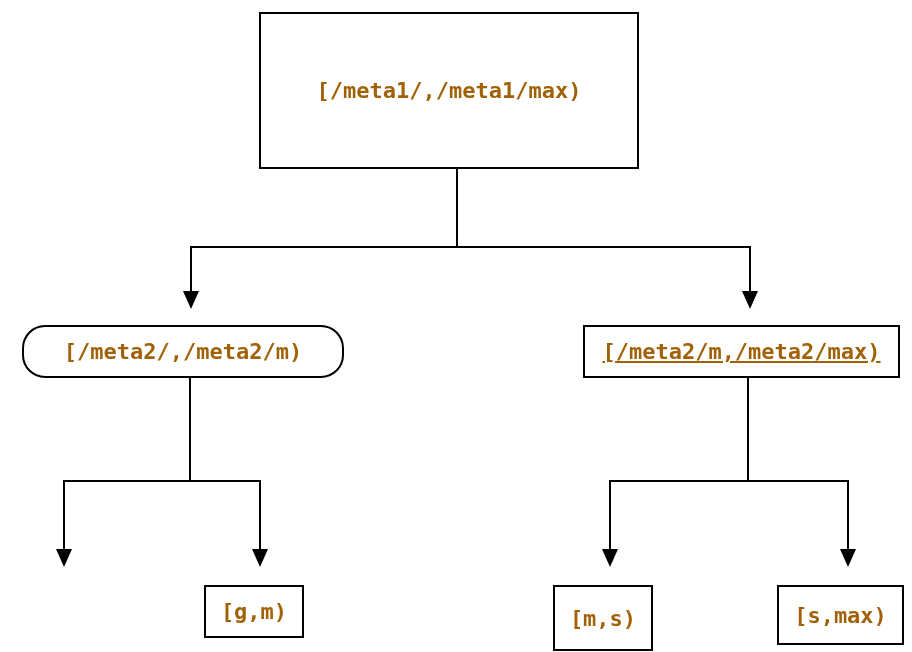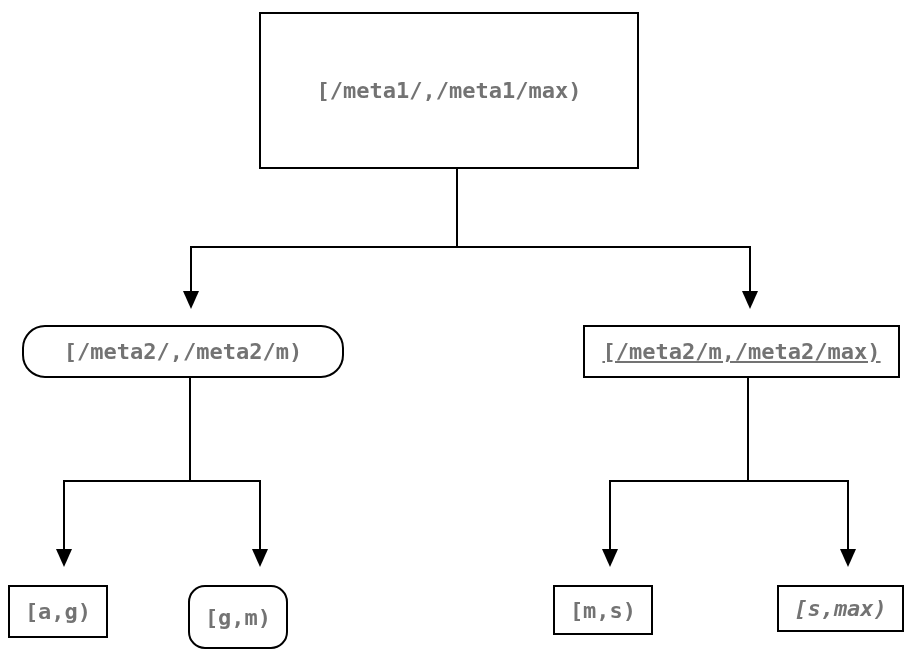--- a/index.html
+++ b/index.html
@@ -25,30 +25,30 @@
     position: absolute;
     box-sizing: border-box;
     border: 2px solid #000000;
     background: #ffffff;
     display: flex;
     align-items: center;
     justify-content: center;
     font-family: "DejaVu Sans Mono", "Liberation Mono", monospace;
     font-weight: bold;
     font-size: 22px;
-    color: #737373;
+    color: #a16207;
     white-space: nowrap;
   }
   .node-root      { left: 259px; top: 12px;  width: 380px; height: 157px; }
   .node-l1-left   { left: 22px;  top: 325px; width: 322px; height: 53px; border-radius: 23px; }
   .node-l1-right  { left: 583px; top: 325px; width: 317px; height: 53px; text-decoration: underline; }
   .node-leaf-ag   { left: 8px;   top: 585px; width: 100px; height: 53px; }
-  .node-leaf-gm   { left: 188px; top: 585px; width: 100px; height: 64px; border-radius: 17px; }
-  .node-leaf-ms   { left: 553px; top: 585px; width: 100px; height: 50px; }
-  .node-leaf-smax { left: 777px; top: 585px; width: 127px; height: 47px; font-style: italic; }
+  .node-leaf-gm   { left: 204px; top: 585px; width: 100px; height: 53px; }
+  .node-leaf-ms   { left: 553px; top: 585px; width: 100px; height: 66px; }
+  .node-leaf-smax { left: 777px; top: 585px; width: 127px; height: 60px; }
 </style>
 </head>
 <body>
 
 <div class="canvas">
 
   <svg class="connectors" viewBox="0 0 912 652" xmlns="http://www.w3.org/2000/svg" stroke="#000000" stroke-width="2" fill="#000000">
 
     <line x1="457" y1="169" x2="457" y2="247"></line>
     <line x1="191" y1="247" x2="750" y2="247"></line>
@@ -77,23 +77,20 @@
   </div>
 
   <div class="node node-l1-left">
     <span>[/meta2/,/meta2/m)</span>
   </div>
 
   <div class="node node-l1-right">
     <span>[/meta2/m,/meta2/max)</span>
   </div>
 
-  <div class="node node-leaf-ag">
-    <span>[a,g)</span>
-  </div>
 
   <div class="node node-leaf-gm">
     <span>[g,m)</span>
   </div>
 
   <div class="node node-leaf-ms">
     <span>[m,s)</span>
   </div>
 
   <div class="node node-leaf-smax">

